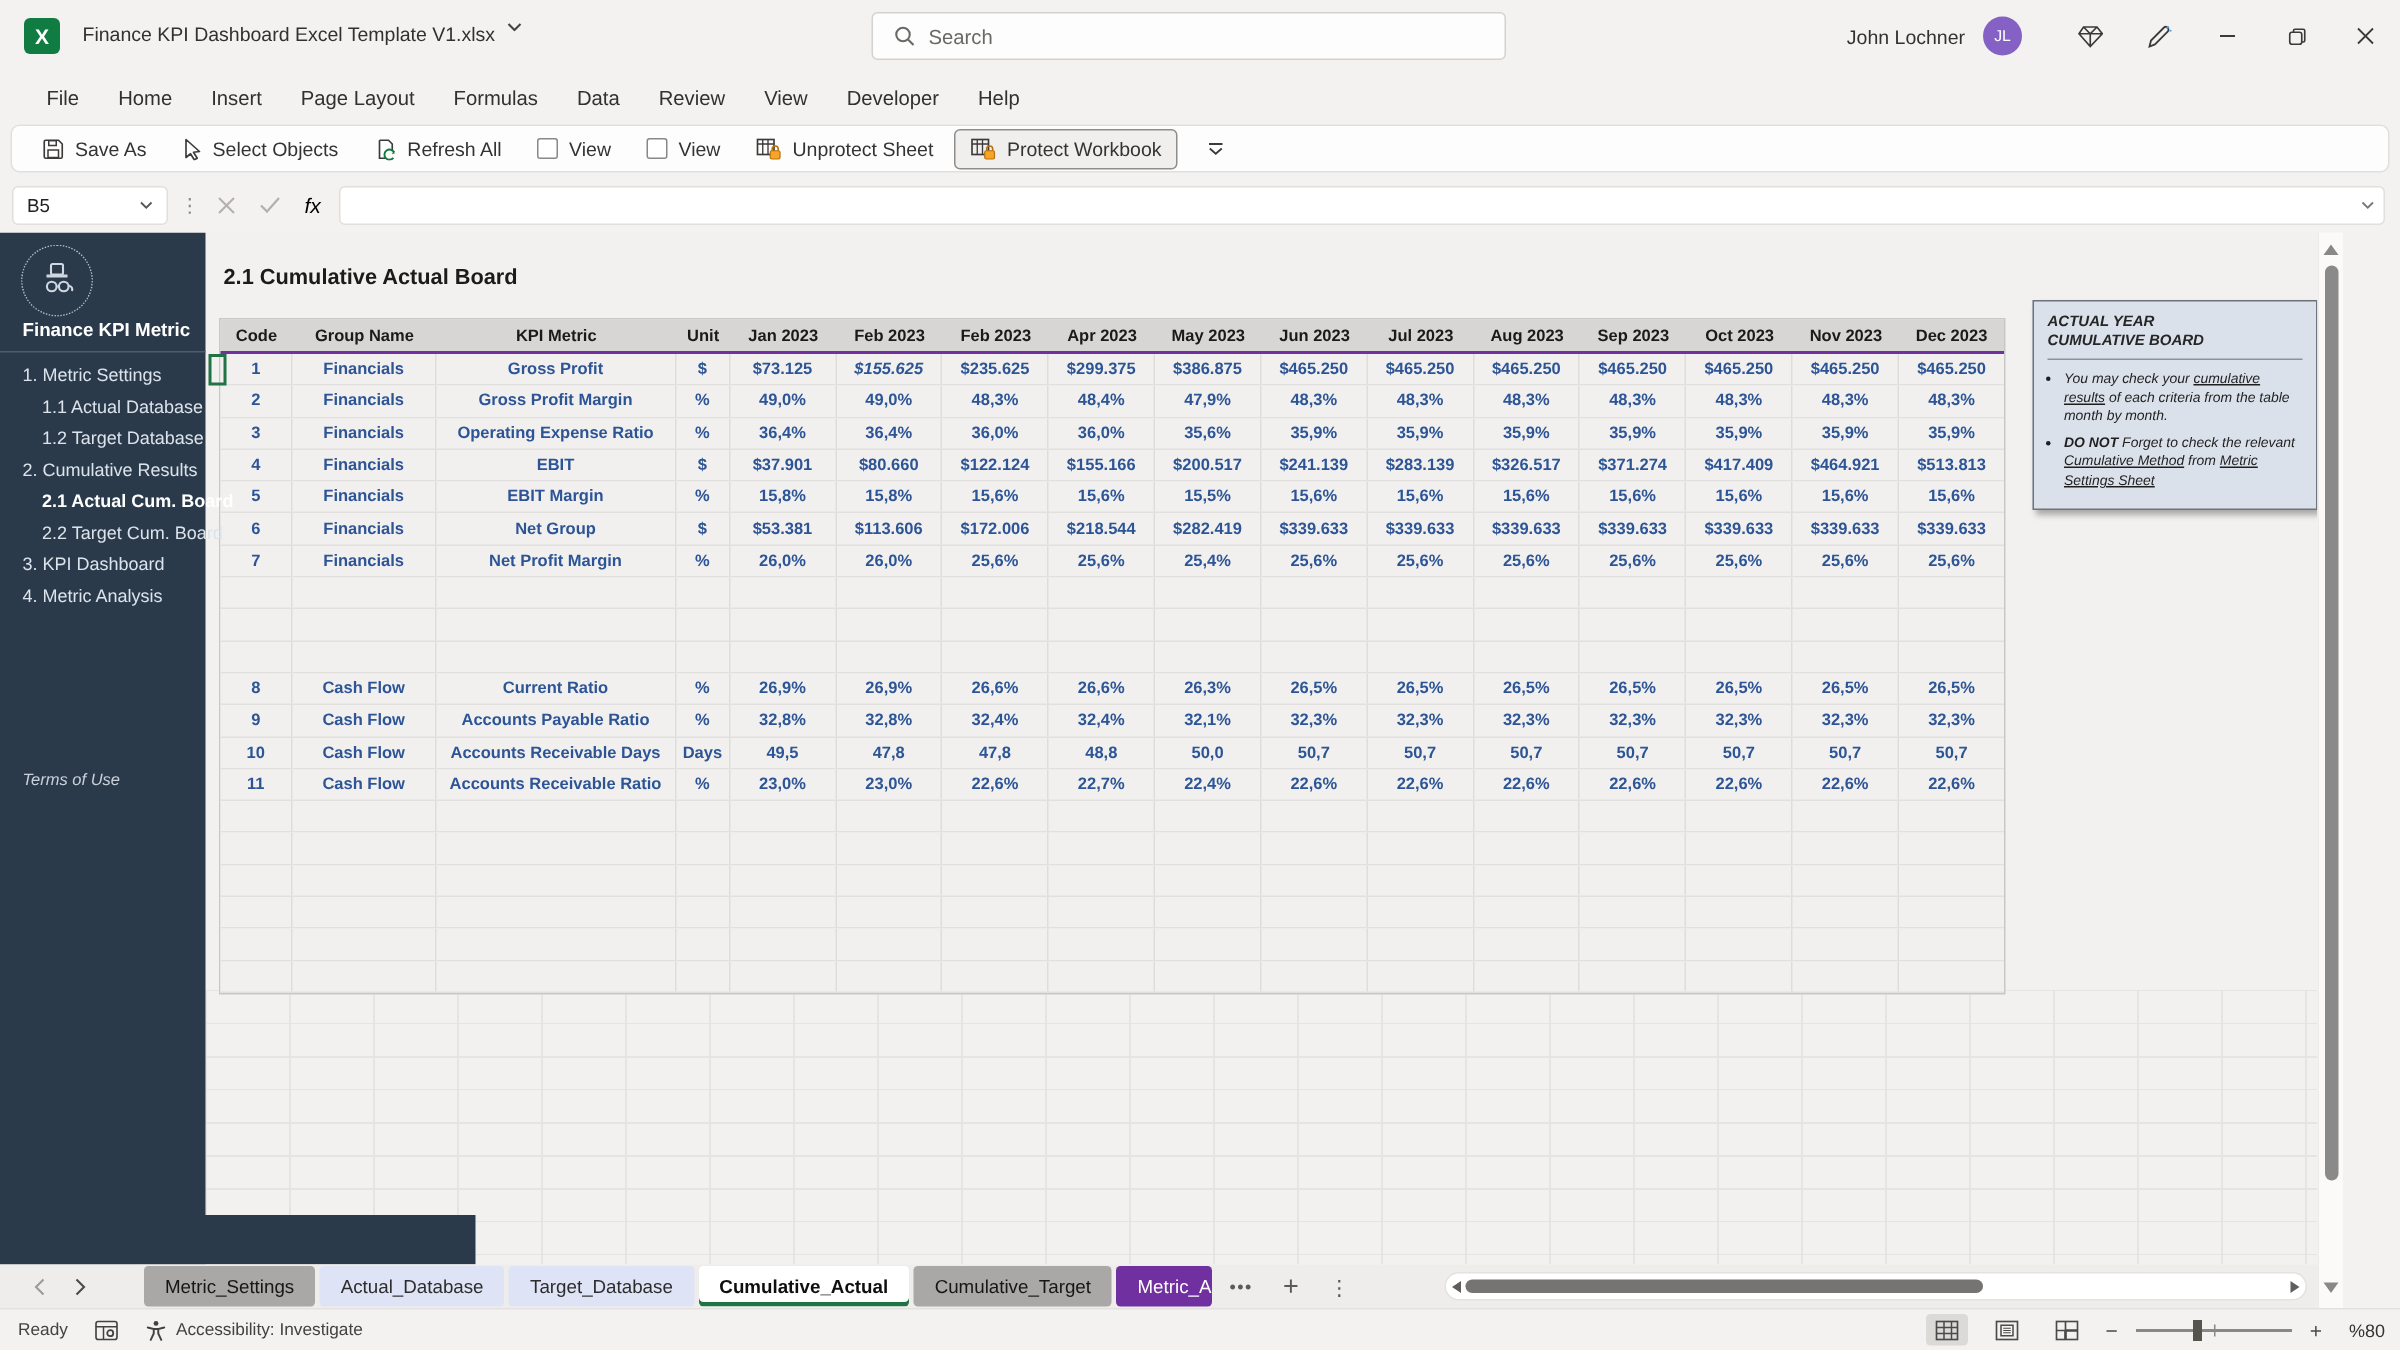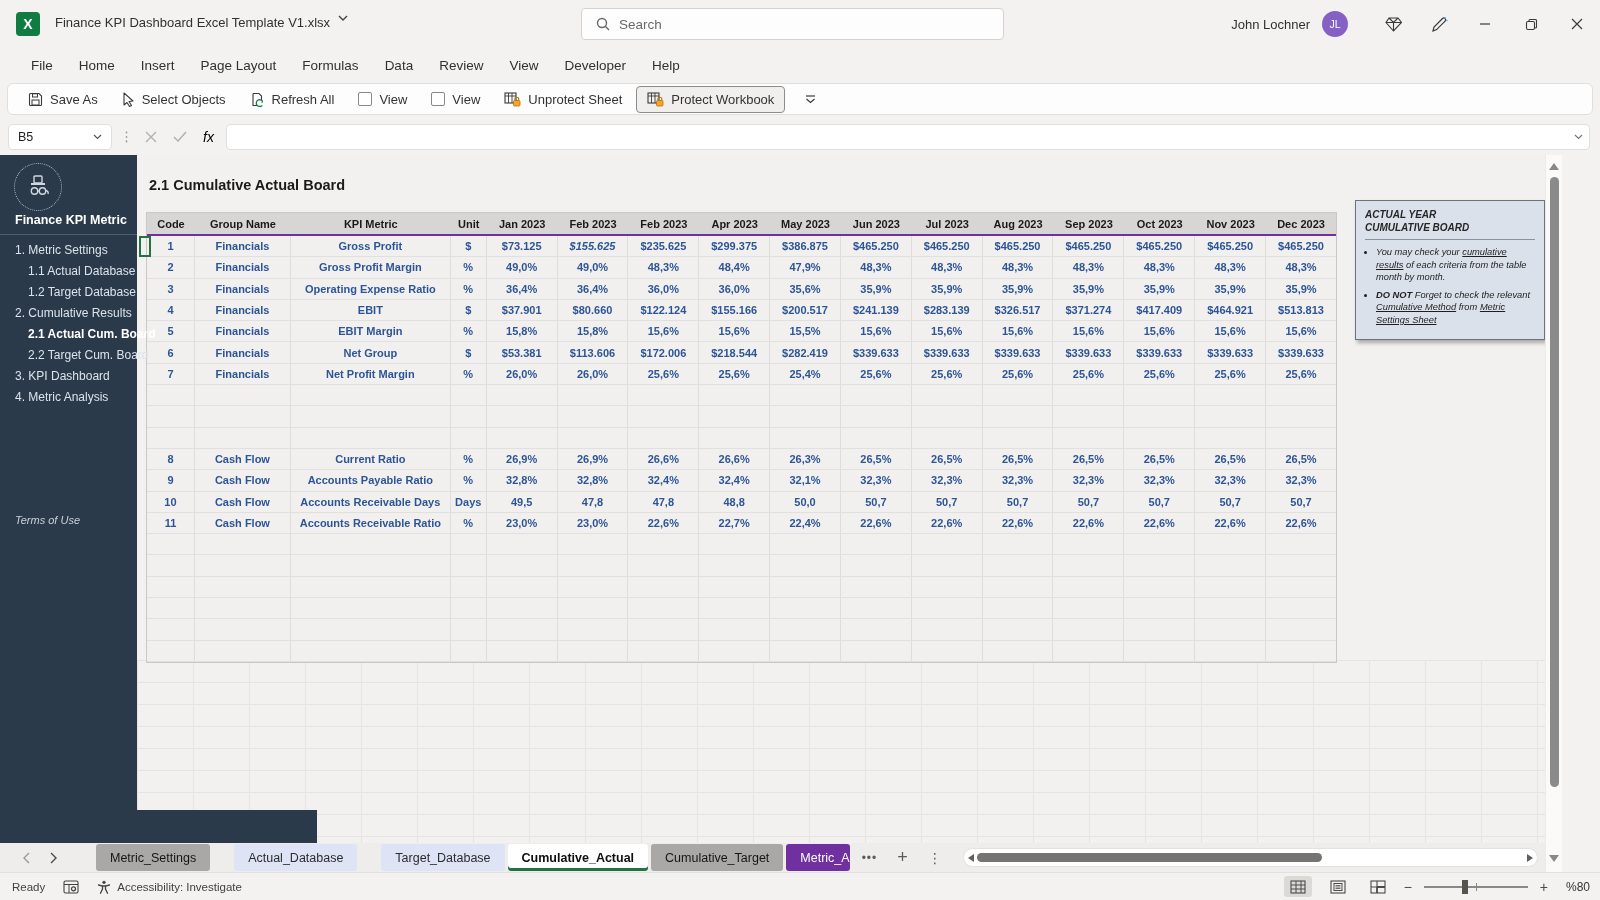--- a/index.html
+++ b/index.html
@@ -77,21 +77,21 @@
   .varrow.up { top:8px; border-bottom:7px solid #8a8886; }
   .varrow.down { top:700px; border-top:7px solid #8a8886; }
   .vthumb { position:absolute; left:4px; top:22px; width:9px; height:610px; background:#8a8a8a; border-radius:5px; }
 
   
   .tabbar { position:absolute; top:843px; left:0; width:1545px; height:29px; background:#eeedeb; display:flex; align-items:center; }
   .tab-nav { display:flex; gap:20px; margin-left:22px; color:#5a5a5a; }
   .tabs { display:flex; gap:3px; margin-left:38px; height:27px; align-items:stretch; }
   .tab { display:flex; align-items:center; padding:0 14px; font-size:12.5px; border-radius:3px; white-space:nowrap; }
   .tab.gray { background:#a9a8a7; color:#161616; }
-  .tab.lavender { background:#dfe3f6; color:#2c2c2c;margin-left:21px; }
+  .tab.lavender { background:#dfe3f6; color:#2c2c2c; }
   .tab.active { background:#ffffff; color:#0f0f0f; font-weight:bold; box-shadow:inset 0 -3px 0 #217346; }
   .tab.purple { background:#7030A0; color:#fff; max-width:64px; overflow:hidden; padding-right:0; }
   .tab-extras { display:flex; align-items:center; gap:20px; margin-left:12px; color:#5a5a5a; font-size:15px; }
   .hscroll { position:absolute; left:963px; top:5px; width:575px; height:19px; background:#fff; border:1px solid #e3e2e0; border-radius:10px; }
   .hthumb { position:absolute; left:13px; top:4px; width:345px; height:9px; background:#757472; border-radius:5px; }
   .harrow { position:absolute; top:5px; width:0; height:0; border-top:4.5px solid transparent; border-bottom:4.5px solid transparent; }
   .harrow.left { left:4px; border-right:6px solid #5f5e5c; }
   .harrow.right { right:4px; border-left:6px solid #5f5e5c; }
 
   

